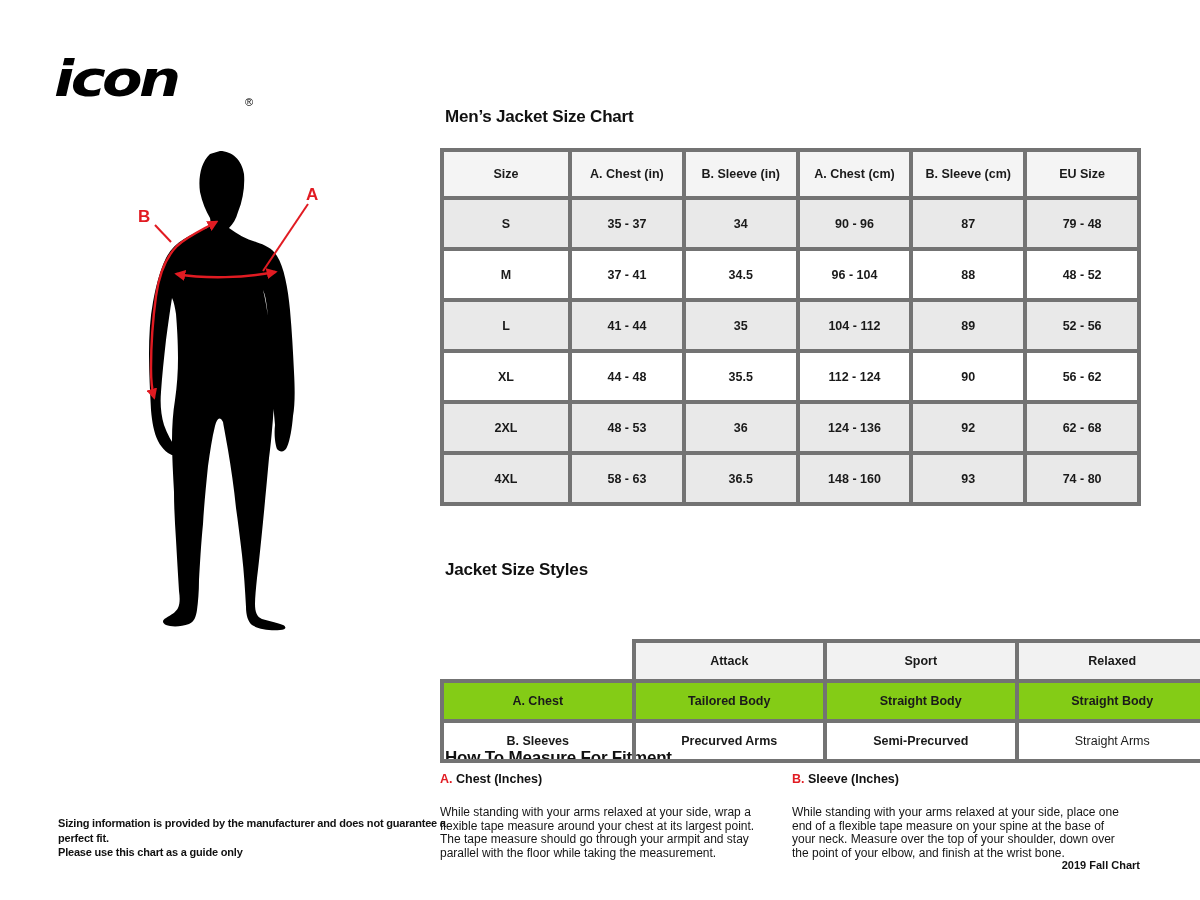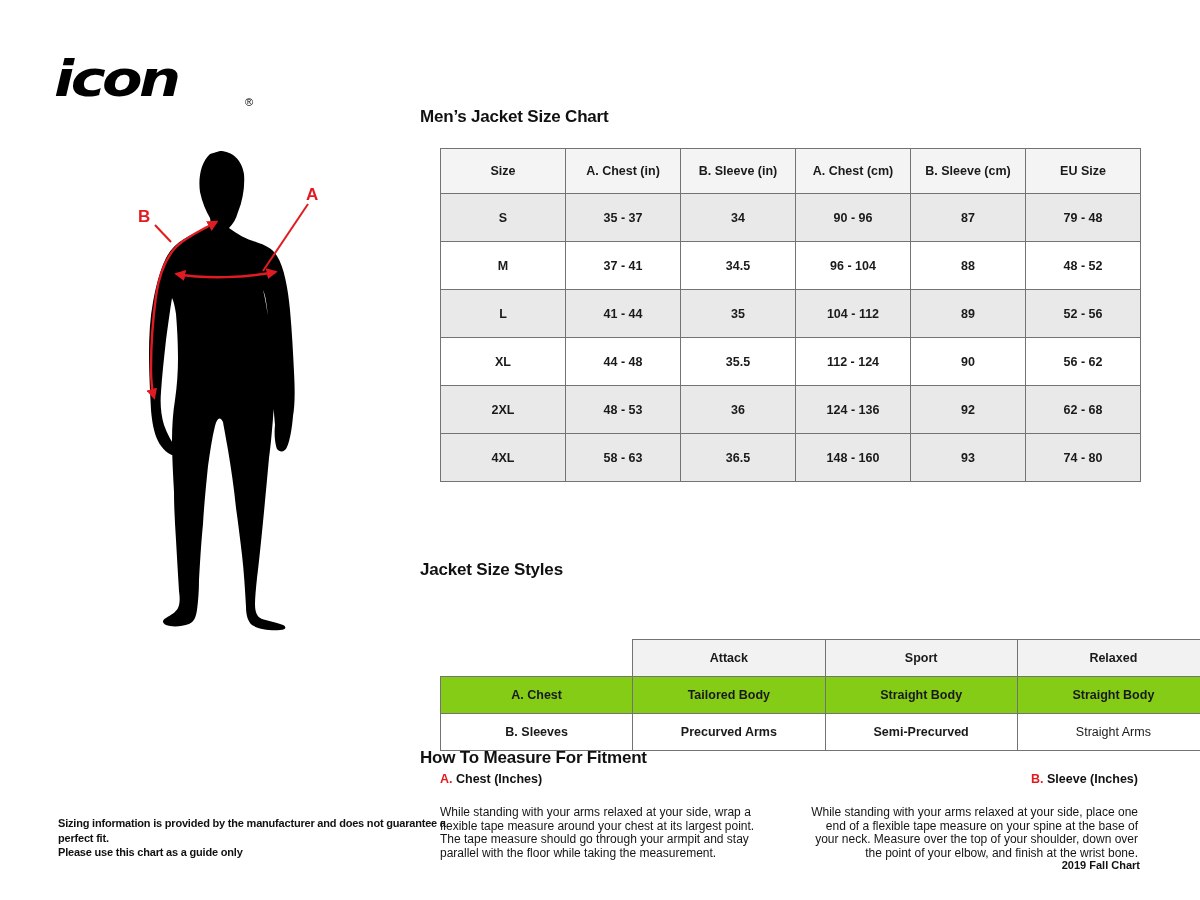--- a/index.html
+++ b/index.html
@@ -12,30 +12,30 @@
   .page{position:absolute;inset:0;}
 
   
   .logo{position:absolute;left:52px;top:50px;width:210px;height:62px;}
 
   
   .figure{position:absolute;left:60px;top:120px;width:340px;height:520px;}
 
   
   .section-title{
-    position:absolute;left:420px;
+    position:absolute;left:445px;
     font-size:17px;font-weight:700;color:#111;letter-spacing:-0.2px;
   }
   #title-size-chart{top:107px;}
   #title-styles{top:560px;}
   #title-measure{top:748px;}
 
   table{border-collapse:collapse;table-layout:fixed;}
   td,th{
-    border:1px solid #737373;
+    border:4px solid #737373;
     text-align:center;vertical-align:middle;
     font-size:12.5px;font-weight:700;color:#1a1a1a;
     padding:0 4px;
   }
   
   #size-table{position:absolute;left:440px;top:148px;width:701px;}
   #size-table th{height:44px;background:#f4f4f4;}
   #size-table th:first-child{width:116px;}
   #size-table td{height:47px;background:#ffffff;}
   #size-table tr.shade td{background:#e9e9e9;}
@@ -47,21 +47,21 @@
   #style-table th.blank{border:none;background:transparent;}
   #style-table tr.shade td{background:#84cc16;}
   #style-table td.regular{font-weight:400;}
 
   
   .measure-col{
     position:absolute;top:773px;
     font-size:12px;line-height:13.8px;
   }
   #measure-a{left:440px;width:330px;}
-  #measure-b{left:750px;width:388px;text-align:right;}
+  #measure-b{left:792px;width:388px;}
   .measure-heading{font-weight:700;font-size:12.5px;margin-bottom:19px;}
   .measure-heading .red{color:#e11b22;}
   .measure-body{font-weight:500;white-space:pre-line;color:#151515;}
 
   
   #disclaimer{
     position:absolute;left:58px;top:816px;width:400px;
     font-size:11px;line-height:14.5px;font-weight:700;color:#111;
     white-space:pre-line;letter-spacing:-0.2px;
   }

